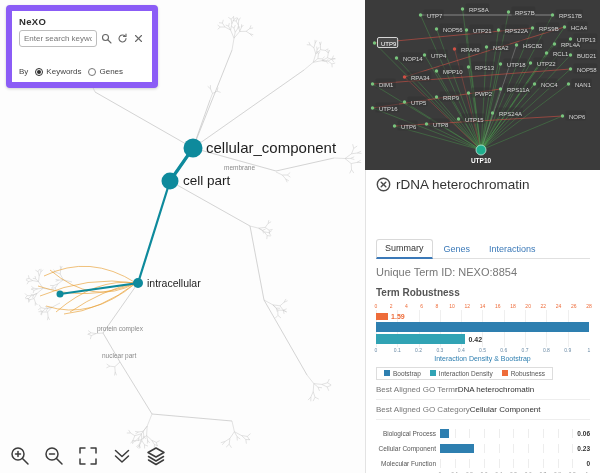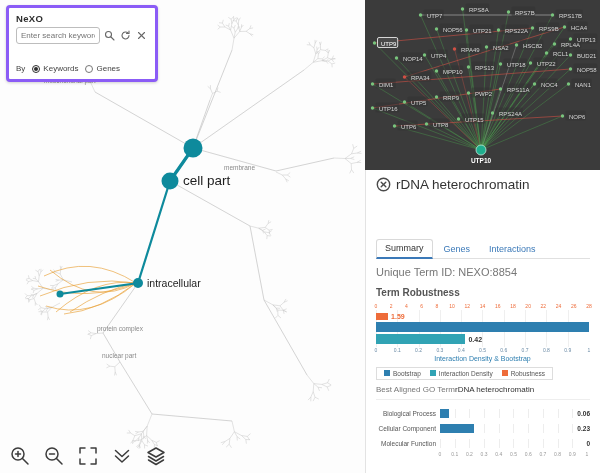--- a/index.html
+++ b/index.html
@@ -10,21 +10,21 @@
   .canvas{position:absolute;left:0;top:0;width:365px;height:473px;background:#fdfdfd;}
   #tree-svg{position:absolute;left:0;top:0;}
   .tnl{position:absolute;color:#1e1e1e;white-space:nowrap;cursor:pointer;}
   .tnl.primary{left:206px;top:139px;font-size:15px;}
   .tnl.secondary{left:183px;top:173px;font-size:13.5px;}
   .tnl.tertiary{left:147px;top:277px;font-size:10.5px;}
   .tns{position:absolute;font-size:6.5px;color:#8a8a8a;white-space:nowrap;cursor:pointer;}
 
   
   .search-card{position:absolute;left:6px;top:5px;width:152px;background:#fff;
-    border:3px solid #8b5cf6;border-radius:4px;box-shadow:0 1px 3px rgba(0,0,0,.18);
+    border:6px solid #8b5cf6;border-radius:4px;box-shadow:0 1px 3px rgba(0,0,0,.18);
     padding:5px 7px 6px;z-index:6;box-sizing:border-box;}
   .search-title{font-size:9.5px;font-weight:bold;color:#2e2e2e;letter-spacing:.3px;}
   .search-row{display:flex;align-items:center;gap:3px;margin-top:3px;}
   .search-input{flex:1;min-width:0;font-size:8px;height:15px;border:1px solid #bdbdbd;
     border-radius:3px;padding:0 4px;color:#333;font-family:inherit;}
   .icon-btn{width:13px;height:13px;display:flex;align-items:center;justify-content:center;cursor:pointer;}
   .icon-btn svg{stroke:#666;fill:none;stroke-width:1.1;stroke-linecap:round;}
   .radio-row{display:flex;align-items:center;gap:7px;margin-top:20px;font-size:8px;color:#444;}
   .radio-opt{display:flex;align-items:center;cursor:pointer;}
   .radio{width:8px;height:8px;border:1px solid #777;border-radius:50%;display:inline-block;
@@ -104,20 +104,21 @@
         <path d="M50 270Q93 306.5 136 283" stroke="#e9a23b" stroke-width="0.9" fill="none" stroke-opacity="0.75"></path>
         <path d="M70 312Q103 289.5 136 283" stroke="#e9a23b" stroke-width="0.9" fill="none" stroke-opacity="0.75"></path>
         <path d="M193 148L170 181L138 283L60 294" stroke="#0e8a9c" stroke-width="2.2" fill="none"></path>
         <path d="M193 148L170 181" stroke="#0e8a9c" stroke-width="3.2" fill="none"></path>
         <circle cx="193" cy="148" r="9.5" fill="#0e8a9c"></circle>
         <circle cx="170" cy="181" r="8.5" fill="#0e8a9c"></circle>
         <circle cx="138" cy="283" r="5" fill="#0e8a9c"></circle>
         <circle cx="60" cy="294" r="3.5" fill="#0e8a9c"></circle>
       </svg>
 
+    <div class="tnl primary">cellular_component</div>
     <div class="tnl secondary">cell part</div>
     <div class="tnl tertiary">intracellular</div>
     <div class="tns" style="left:44px;top:77px;">mitochondrial part</div>
     <div class="tns" style="left:224px;top:164px;">membrane</div>
     <div class="tns" style="left:97px;top:325px;">protein complex</div>
     <div class="tns" style="left:102px;top:352px;">nuclear part</div>
   </div>
 
   <div class="search-card">
     <div class="search-title">NeXO</div>
@@ -518,20 +519,24 @@
             <span>Robustness</span>
           </span>
         </div>
     </div>
 
     <div id="go-table">
         <div class="gorow">
           <span>Best Aligned GO Term</span>
           <span class="val">rDNA heterochromatin</span>
         </div>
+        <div class="gorow">
+          <span>Best Aligned GO Category</span>
+          <span class="val">Cellular Component</span>
+        </div>
       </div>
 
     <div class="gochart" id="go-chart">
         <div class="gcrow">
           <span class="gclabel">Biological Process</span>
           <span class="gcwrap">
             <span class="gcbar" style="width: 8.82px; background: rgb(46, 127, 176);"></span>
           </span>
           <span class="gcval">0.06</span>
         </div>

